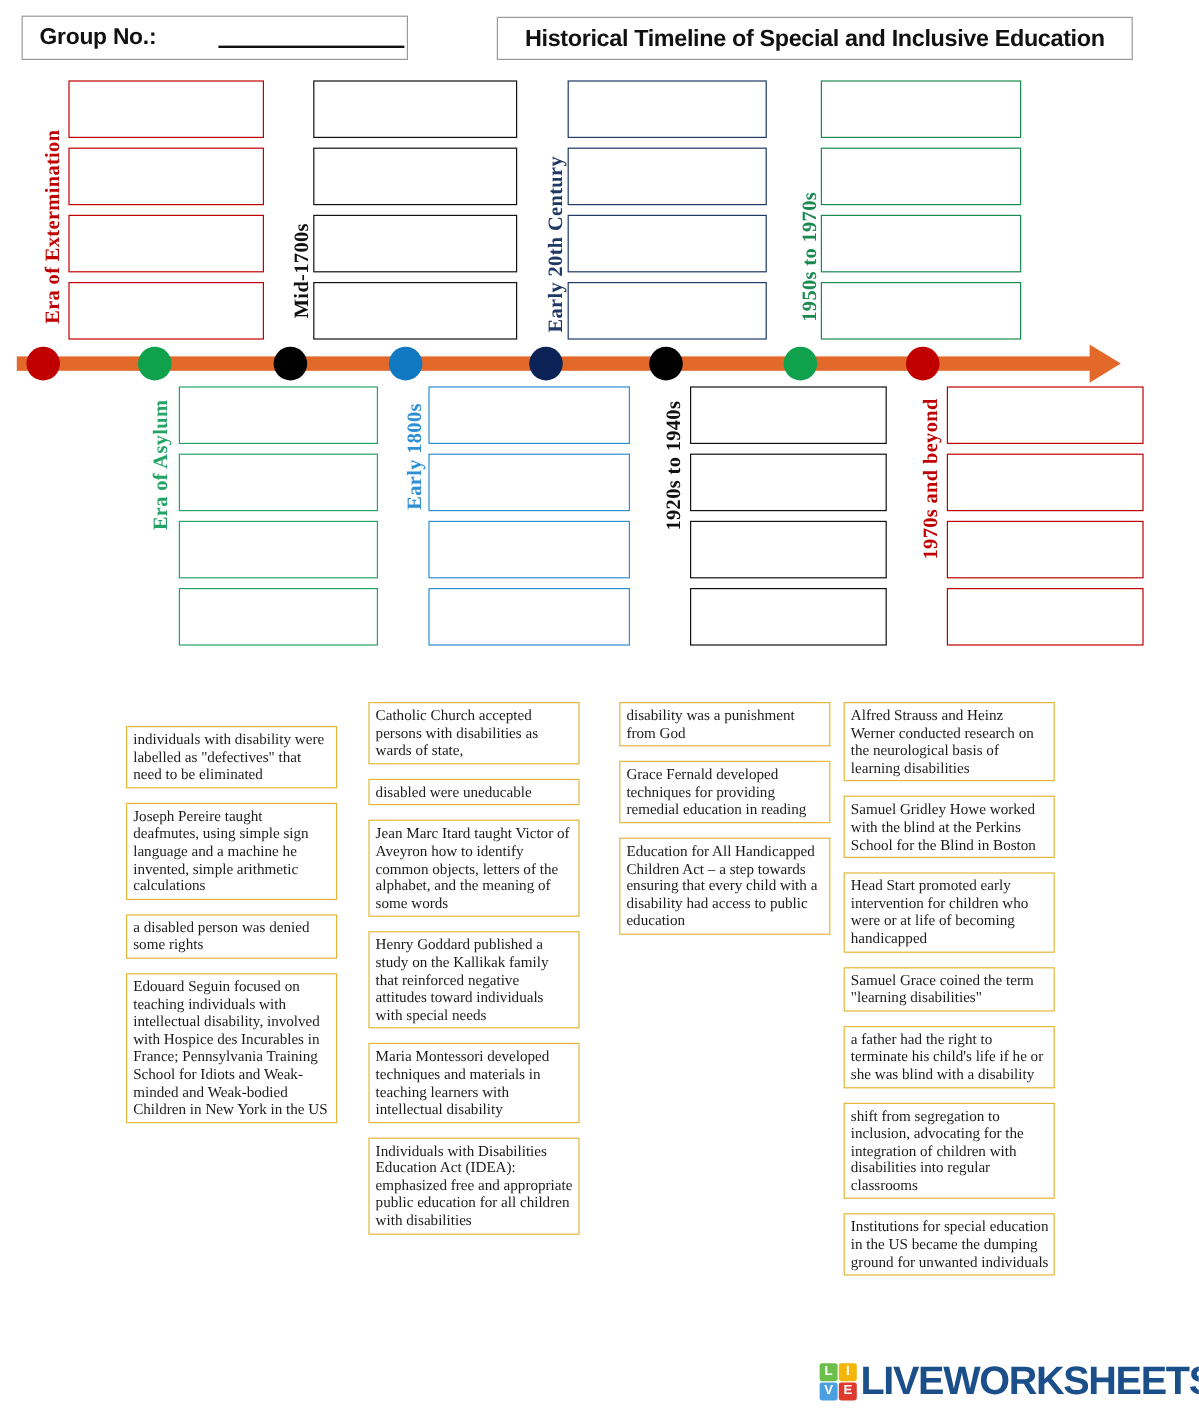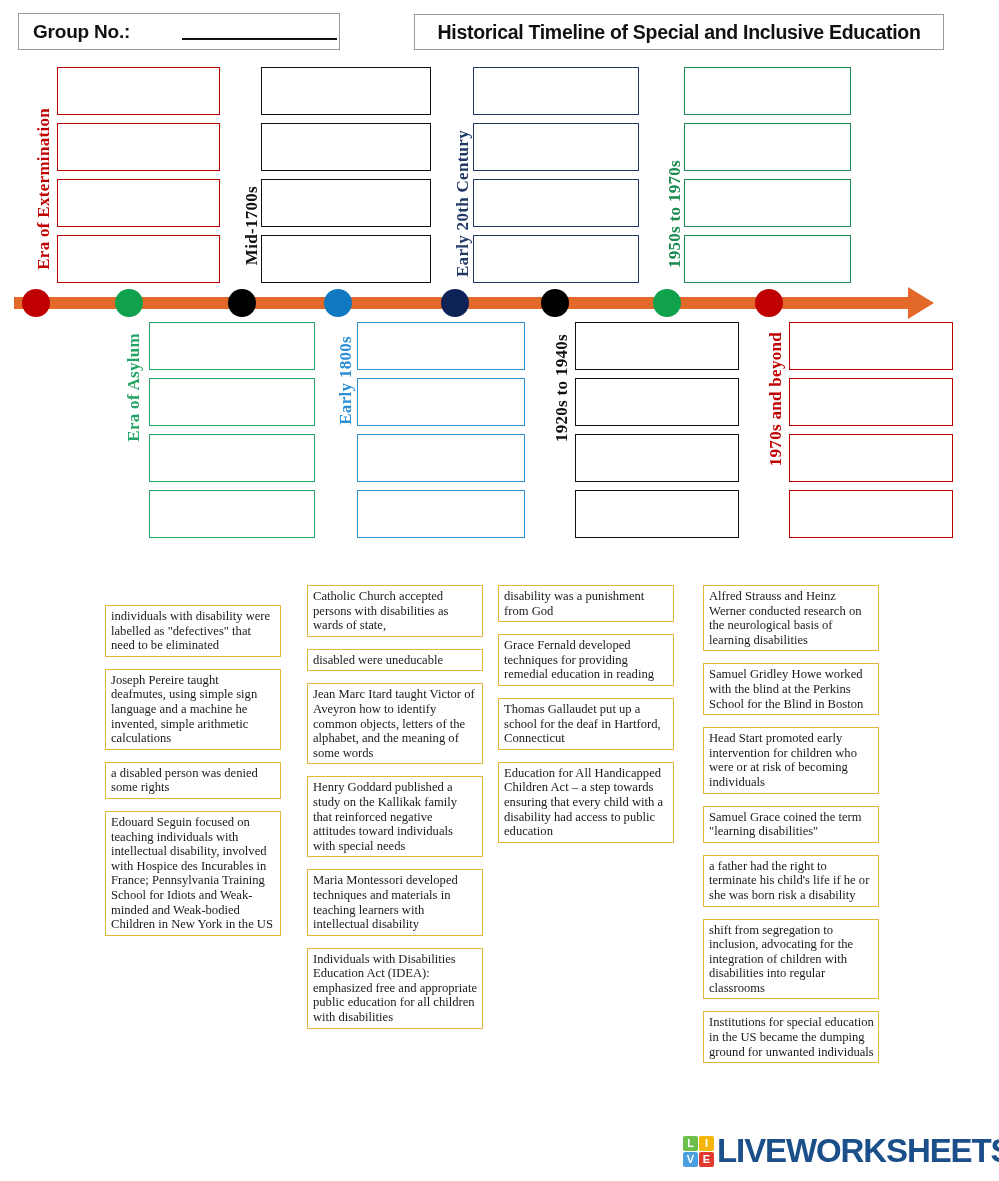--- a/index.html
+++ b/index.html
@@ -218,32 +218,31 @@
       <div class="bank-item">Edouard Seguin focused on teaching individuals with intellectual disability, involved with Hospice des Incurables in France; Pennsylvania Training School for Idiots and Weak-minded and Weak-bodied Children in New York in the US</div>
     </div>
     <div class="bank-col" style="left: 307px; top: 585px;">
       <div class="bank-item">Catholic Church accepted persons with disabilities as wards of state,</div>
       <div class="bank-item">disabled were uneducable</div>
       <div class="bank-item">Jean Marc Itard taught Victor of Aveyron how to identify common objects, letters of the alphabet, and the meaning of some words</div>
       <div class="bank-item">Henry Goddard published a study on the Kallikak family that reinforced negative attitudes toward individuals with special needs</div>
       <div class="bank-item">Maria Montessori developed techniques and materials in teaching learners with intellectual disability</div>
       <div class="bank-item">Individuals with Disabilities Education Act (IDEA): emphasized free and appropriate public education for all children with disabilities</div>
     </div>
-    <div class="bank-col" style="left: 498px; top: 585px;">
+    <div class="bank-col" style="left: 516px; top: 585px;">
       <div class="bank-item">disability was a punishment from God</div>
       <div class="bank-item">Grace Fernald developed techniques for providing remedial education in reading</div>
-      <div class="bank-item">Thomas Gallaudet put up a school for the deaf in Hartford, Connecticut</div>
       <div class="bank-item">Education for All Handicapped Children Act – a step towards ensuring that every child with a disability had access to public education</div>
     </div>
     <div class="bank-col" style="left: 703px; top: 585px;">
       <div class="bank-item">Alfred Strauss and Heinz Werner conducted research on the neurological basis of learning disabilities</div>
       <div class="bank-item">Samuel Gridley Howe worked with the blind at the Perkins School for the Blind in Boston</div>
-      <div class="bank-item">Head Start promoted early intervention for children who were or at risk of becoming individuals</div>
+      <div class="bank-item">Head Start promoted early intervention for children who were or at life of becoming handicapped</div>
       <div class="bank-item">Samuel Grace coined the term "learning disabilities"</div>
-      <div class="bank-item">a father had the right to terminate his child's life if he or she was born risk a disability</div>
+      <div class="bank-item">a father had the right to terminate his child's life if he or she was blind with a disability</div>
       <div class="bank-item">shift from segregation to inclusion, advocating for the integration of children with disabilities into regular classrooms</div>
       <div class="bank-item">Institutions for special education in the US became the dumping ground for unwanted individuals</div>
     </div>
   </div>
 
 <div id="lw-logo">
   <div id="lw-tiles">
       <span style="background: rgb(107, 191, 74);">L</span>
       <span style="background: rgb(245, 182, 10);">I</span>
       <span style="background: rgb(74, 159, 224);">V</span>

